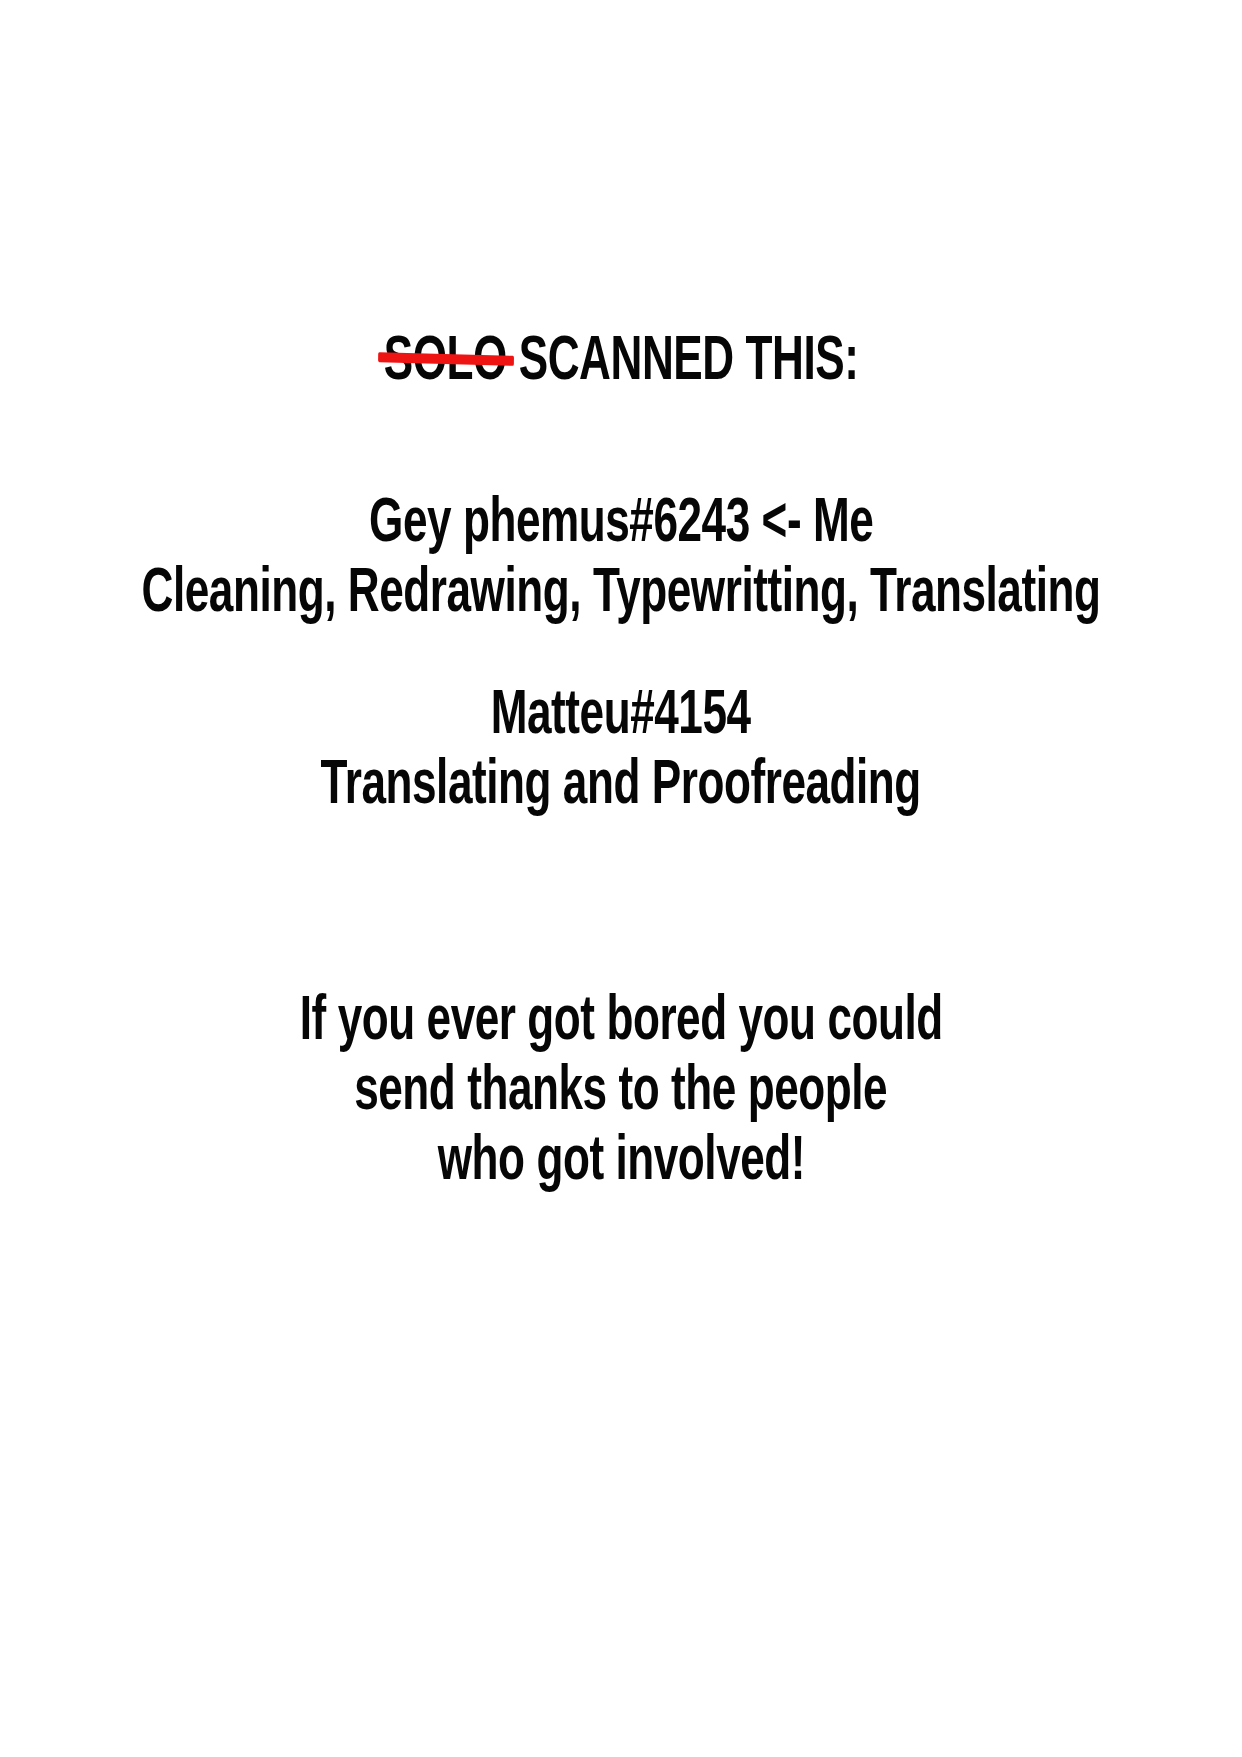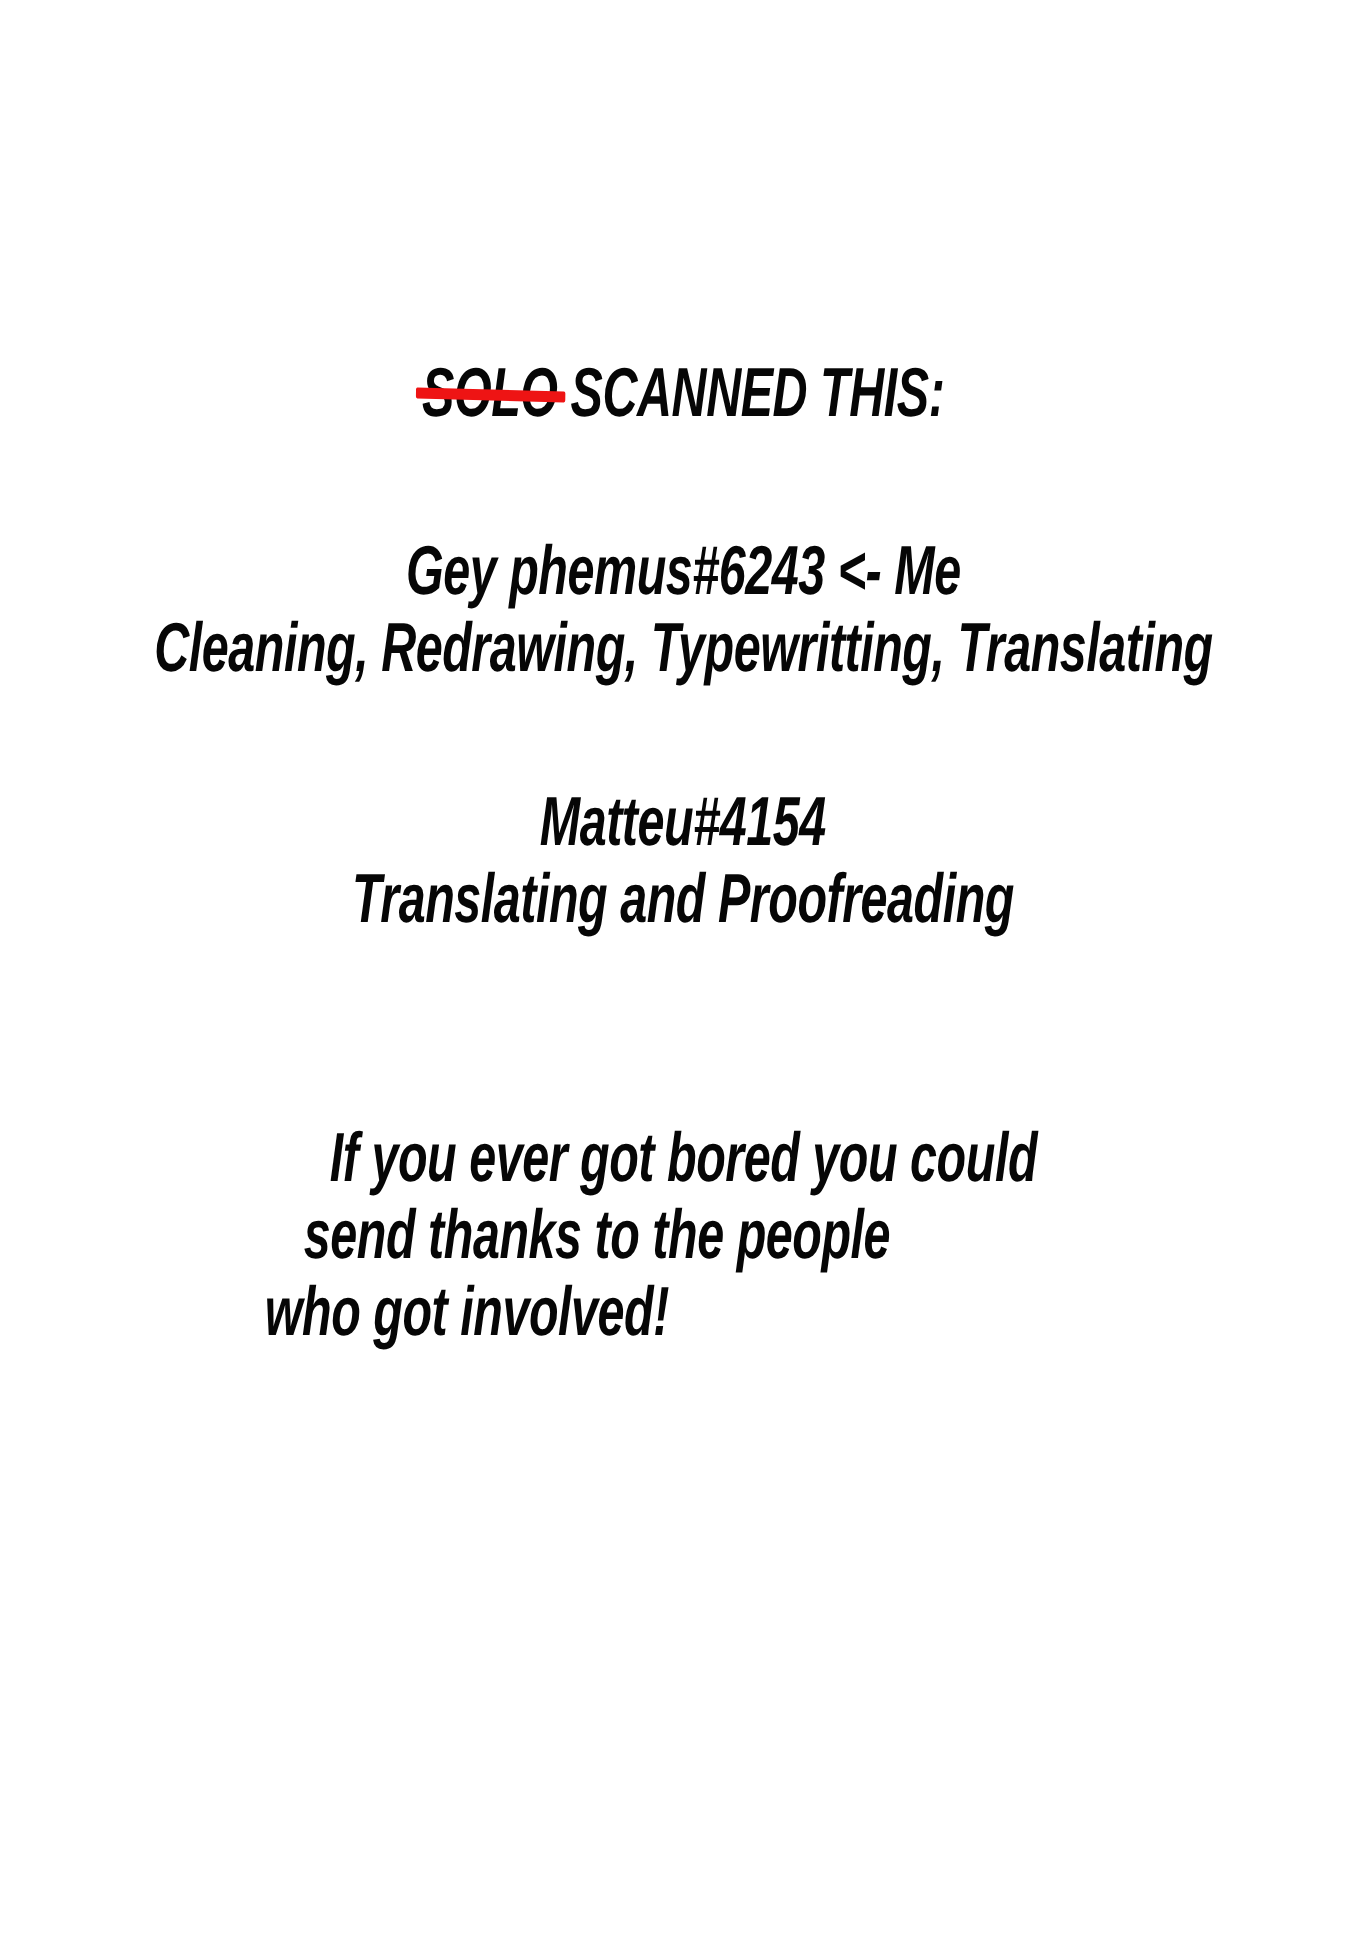--- a/index.html
+++ b/index.html
@@ -11,21 +11,20 @@
   body{
     width:1242px;height:1757px;
     background:var(--paper);
     font-family:"Liberation Sans",sans-serif;
     overflow:hidden;
   }
   .page{
     position:relative;
     width:1242px;height:1454px;
     background:var(--paper);
-    font-style:italic;
   }
   .content{
     position:absolute;
     top:0;left:0;right:0;
     display:flex;
     flex-direction:column;
     align-items:center;
     padding-top:322px;
     color:var(--ink);
     font-weight:700;
@@ -33,22 +32,22 @@
     line-height:70px;
   }
   .line{
     white-space:nowrap;
     text-align:center;
     transform:scaleX(0.70);
     transform-origin:50% 50%;
     letter-spacing:-0.01em;
   }
   .entry{margin-top:92px;display:flex;flex-direction:column;align-items:center;}
-  .entry + .entry{margin-top:88px;}
-  .footer-note{margin-top:166px;display:flex;flex-direction:column;align-items:flex-start;}
+  .entry + .entry{margin-top:52px;}
+  .footer-note{margin-top:166px;display:flex;flex-direction:column;align-items:center;}
   .strike{
     position:relative;
     display:inline-block;
   }
   .strike::after{
     content:"";
     position:absolute;
     left:-0.12em;right:-0.16em;
     top:46%;
     height:0.165em;

